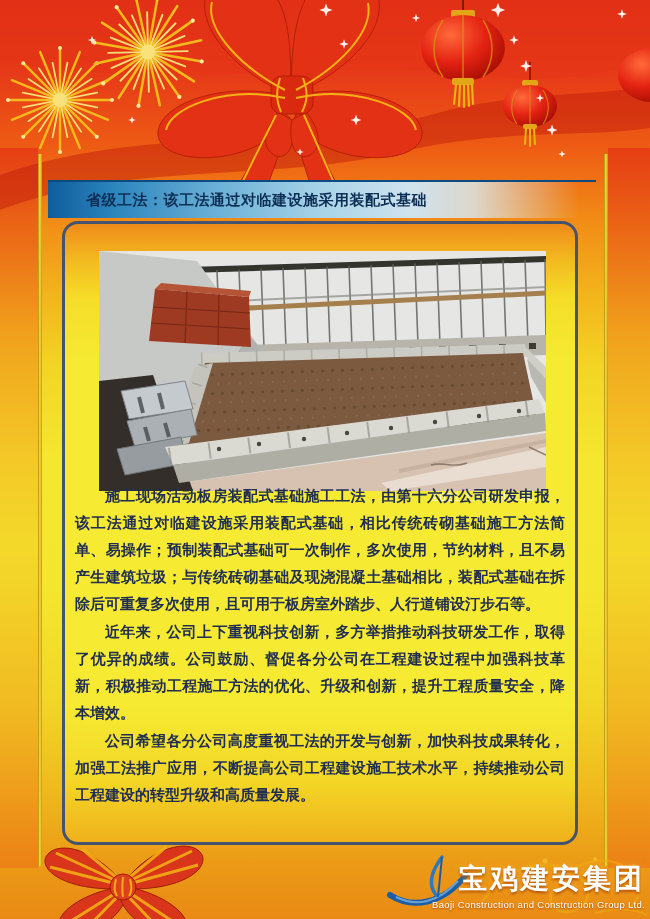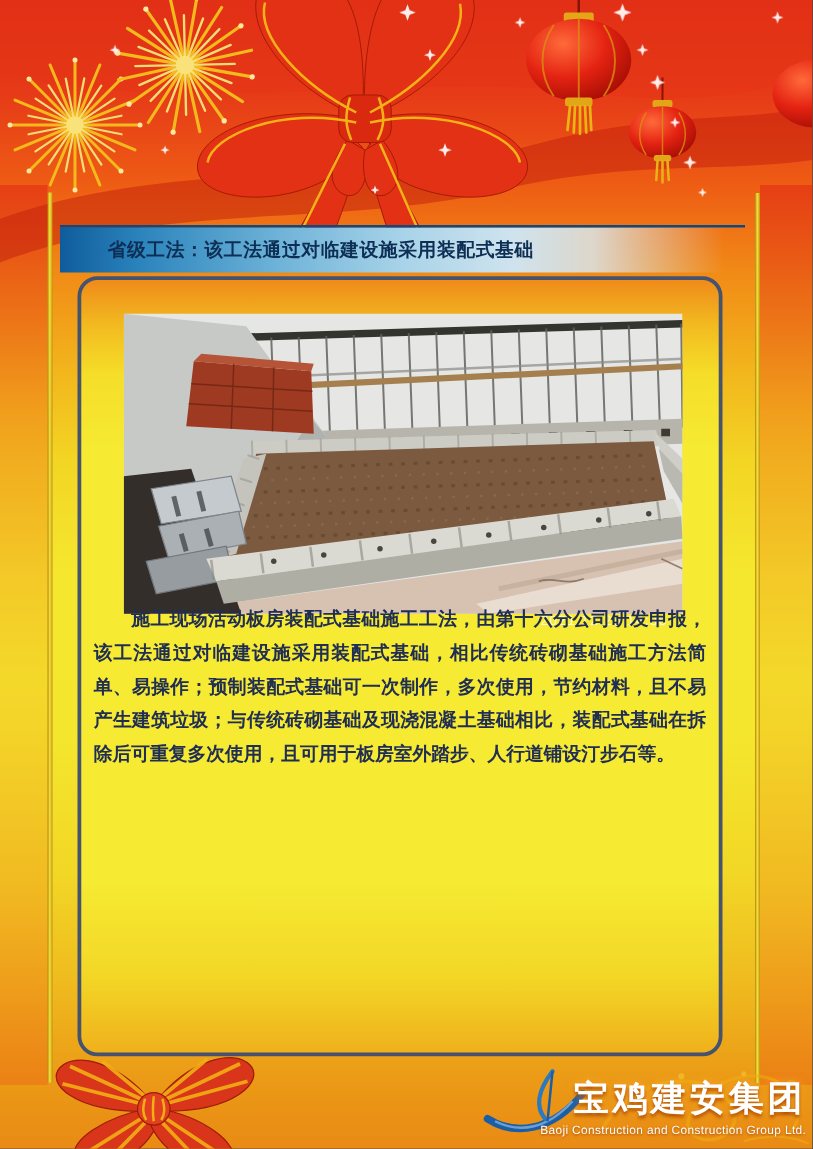--- a/index.html
+++ b/index.html
@@ -208,20 +208,22 @@
         </g>
         <polygon points="282,232 447,196 447,216 292,240" fill="#ece0d6" opacity=".85"></polygon>
         <path d="M300,220 L447,190" stroke="#bda795" stroke-width="4" opacity=".6"></path>
         <path d="M332,214 C345,210 352,218 368,212 M430,196 L447,204" stroke="#7c695a" stroke-width="1.4" fill="none" opacity=".8"></path>
       </svg>
       <span class="timestamp">2021.12.23 14:36</span>
     </div>
 
     <div class="article">
       <p>施工现场活动板房装配式基础施工工法，由第十六分公司研发申报，该工法通过对临建设施采用装配式基础，相比传统砖砌基础施工方法简单、易操作；预制装配式基础可一次制作，多次使用，节约材料，且不易产生建筑垃圾；与传统砖砌基础及现浇混凝土基础相比，装配式基础在拆除后可重复多次使用，且可用于板房室外踏步、人行道铺设汀步石等。</p>
+      <p>近年来，公司上下重视科技创新，多方举措推动科技研发工作，取得了优异的成绩。公司鼓励、督促各分公司在工程建设过程中加强科技革新，积极推动工程施工方法的优化、升级和创新，提升工程质量安全，降本增效。</p>
+      <p>公司希望各分公司高度重视工法的开发与创新，加快科技成果转化，加强工法推广应用，不断提高公司工程建设施工技术水平，持续推动公司工程建设的转型升级和高质量发展。</p>
     </div>
   </div>
 
   <svg class="bow-bl" viewBox="0 0 190 95">
     <g fill="#d8351b" stroke="#9e1d06" stroke-width="1">
       <path d="M95,42 C68,10 34,2 22,15 C10,28 34,50 88,50 Z"></path>
       <path d="M99,42 C126,8 162,0 174,13 C186,26 162,50 106,50 Z"></path>
       <path d="M93,48 C58,54 28,74 34,88 C40,102 84,94 99,62 Z"></path>
       <path d="M101,48 C136,54 166,76 160,90 C154,103 110,94 95,62 Z"></path>
     </g>

